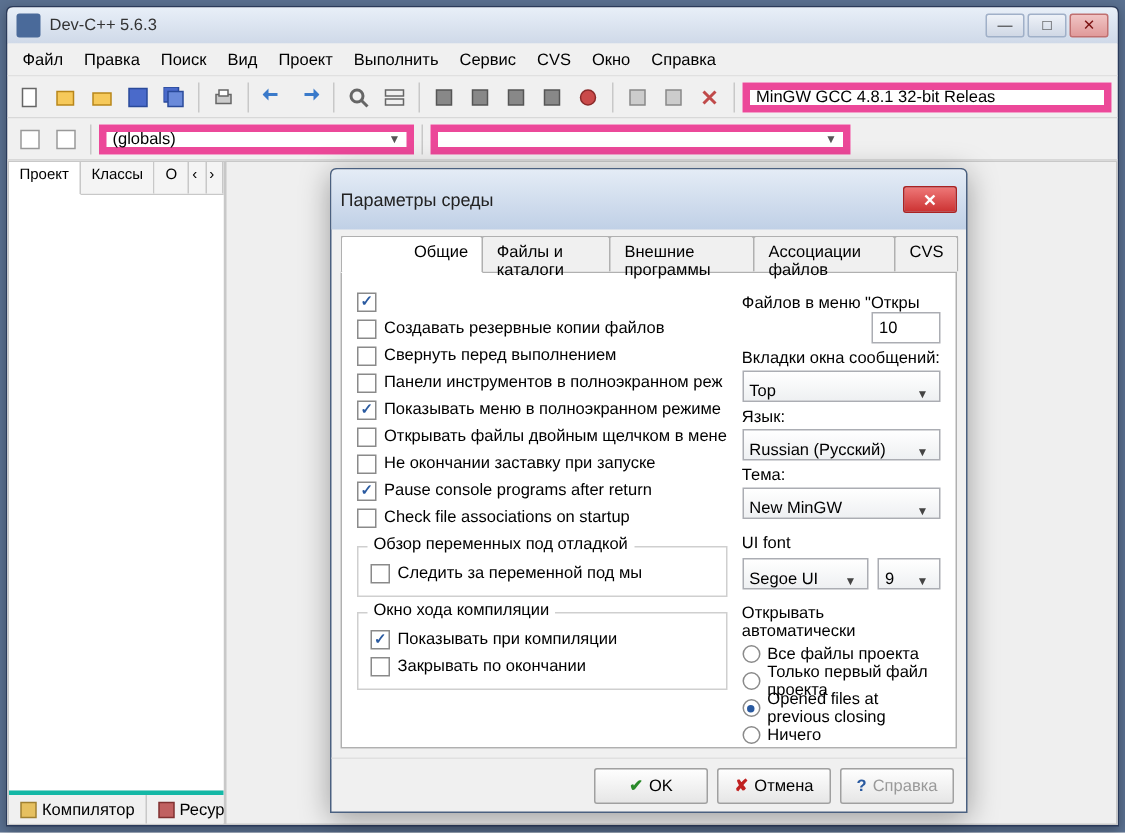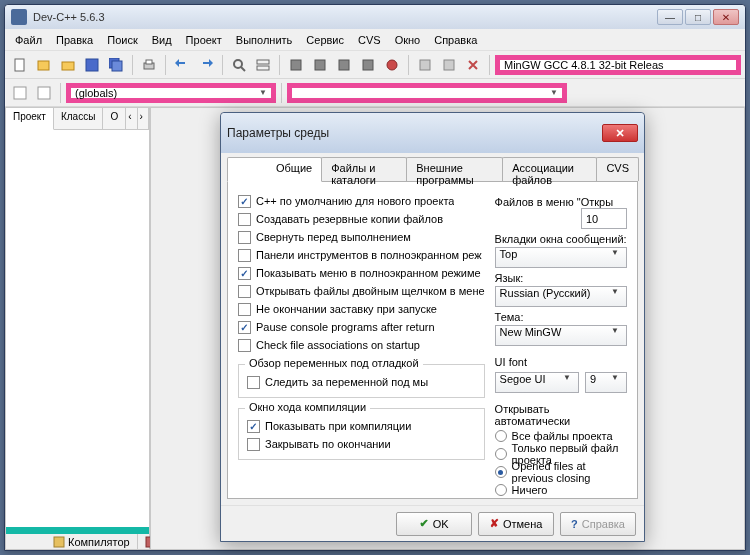--- a/index.html
+++ b/index.html
@@ -23,21 +23,21 @@
 .tb-combo .arrow { font-size:8px; color:#555; }
 
 .toolbar2 { height: 28px; background: #f0f0f0; display: flex; align-items: center; padding: 0 4px; gap: 2px; border-bottom: 1px solid #d8d8d8; }
 
 .body-area { display:flex; height: calc(100% - 24px - 22px - 28px - 28px); }
 .sidebar { width: 145px; background:#fff; border:1px solid #c8c8c8; display:flex; flex-direction:column; }
 .side-tabs { display:flex; height:22px; border-bottom:1px solid #c8c8c8; }
 .side-tab { padding:3px 7px; border-right:1px solid #c8c8c8; background:#f4f4f4; cursor:pointer; font-size:10px; }
 .side-tab.active { background:#fff; border-bottom:1px solid #fff; margin-bottom:-1px; }
 .side-content { flex:1; background:#fff; }
-.bottom-tabs { display:flex; height:22px; border-top:7px solid #14b8a6; background:#f0f0f0;padding-left:40px; }
+.bottom-tabs { display:flex; height:22px; border-top:3px solid #14b8a6; background:#f0f0f0; }
 .bottom-tab { padding:3px 7px; display:flex; align-items:center; gap:3px; border-right:1px solid #c8c8c8; cursor:pointer; font-size:10px; }
 .bt-ico { width:12px; height:12px; display:inline-block; }
 
 .main-content { flex:1; background:#efefef; border:1px solid #c8c8c8; }
 
 
 .dialog { position:absolute; left:220px; top:112px; width:425px; height:430px; background:#f0f0f0; border:1px solid #4a6080; border-radius:4px 4px 0 0; box-shadow:0 4px 20px rgba(0,0,0,.35); display:flex; flex-direction:column; }
 .dlg-titlebar { height:40px; background: linear-gradient(#e4ecf6,#c0d0e6); border-radius:4px 4px 0 0; display:flex; align-items:center; padding:0 6px; }
 .dlg-title { flex:1; color:#222; font-size:12px; }
 .dlg-close { width:36px; height:18px; background: linear-gradient(#e77,#c33); border:1px solid #a22; border-radius:2px; color:#fff; display:flex; align-items:center; justify-content:center; font-weight:bold; cursor:pointer; }
@@ -50,21 +50,21 @@
 .dlg-cols { display:flex; gap:10px; flex:1; }
 .col-left { flex:1.15; display:flex; flex-direction:column; }
 .col-right { flex:0.85; display:flex; flex-direction:column; }
 
 .chk-row { display:flex; align-items:center; gap:5px; padding:1px 0; height:18px; }
 .chk { width:13px; height:13px; border:1px solid #8a8a8a; background:#fff; display:flex; align-items:center; justify-content:center; font-size:10px; color:#2a5aa0; cursor:pointer; flex-shrink:0; }
 .chk.on::after { content:'✓'; font-weight:bold; }
 .chk-lbl { white-space:nowrap; overflow:hidden; text-overflow:ellipsis; }
 
 .field-lbl { margin-top:4px; }
-.combo { height:21px; background:linear-gradient(#fff,#eef0f2); border:1px solid #abadb3; padding:0 4px; display:flex; align-items:flex-start; justify-content:space-between; cursor:pointer; margin-top:2px; }
+.combo { height:21px; background:linear-gradient(#fff,#eef0f2); border:1px solid #abadb3; padding:0 4px; display:flex; align-items:flex-end; justify-content:space-between; cursor:pointer; margin-top:2px; }
 .combo .arrow { width:14px; text-align:center; font-size:8px; color:#444; }
 .num-input { width:46px; height:21px; border:1px solid #abadb3; background:#fff; padding:0 16px 0 4px; position:relative; display:flex; align-items:center; }
 
 .groupbox { border:1px solid #cfcfcf; padding:8px 8px 6px 8px; margin-top:10px; position:relative; }
 .grouptitle { position:absolute; top:-8px; left:6px; background:#fff; padding:0 4px; }
 
 .radio-row { display:flex; align-items:center; gap:5px; padding:1px 0; height:18px; }
 .radio { width:12px; height:12px; border:1px solid #8a8a8a; border-radius:50%; display:flex; align-items:center; justify-content:center; cursor:pointer; flex-shrink:0; }
 .radio.on::after { content:''; width:5px; height:5px; background:#2a5aa0; border-radius:50%; }
 
@@ -289,21 +289,20 @@
     <div class="dlg-tab">CVS</div>
   </div>
 
   <div class="dlg-body">
     <div class="dlg-cols">
 
       <div class="col-left">
         <div id="checks-container">
             <div class="chk-row">
               <div class="chk on"></div>
-              <div class="chk-lbl">C++ по умолчанию для нового проекта</div>
             </div>
             <div class="chk-row">
               <div class="chk"></div>
               <div class="chk-lbl">Создавать резервные копии файлов</div>
             </div>
             <div class="chk-row">
               <div class="chk"></div>
               <div class="chk-lbl">Свернуть перед выполнением</div>
             </div>
             <div class="chk-row">

